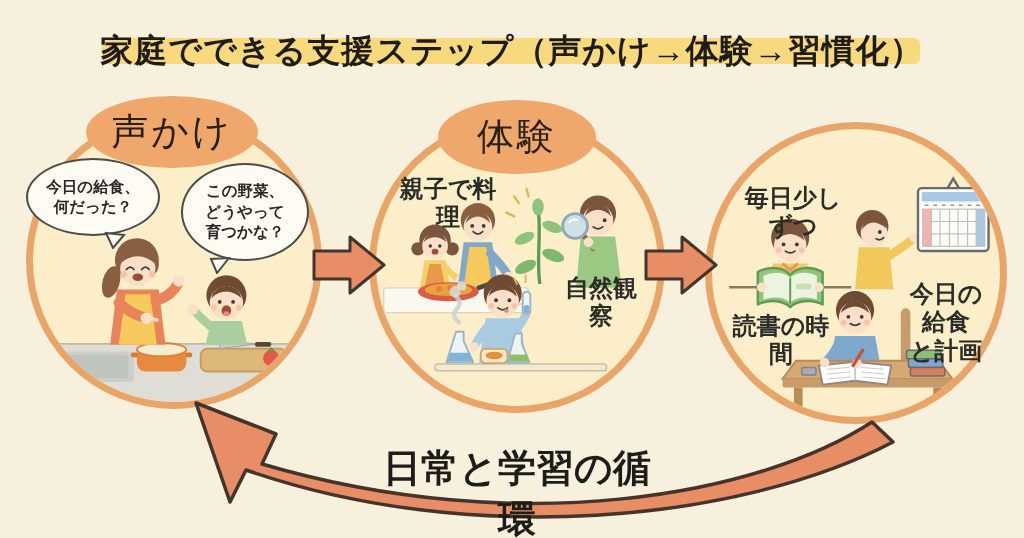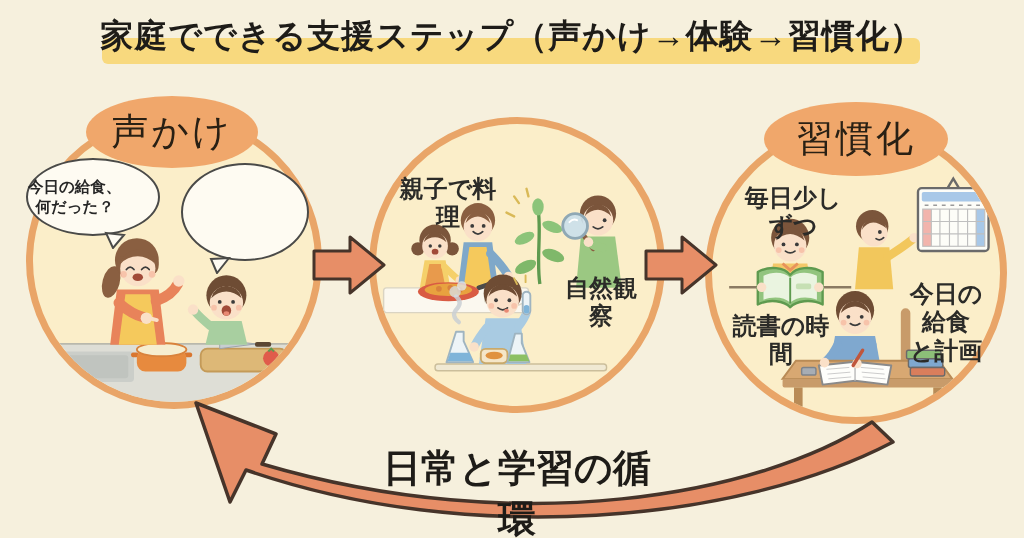--- a/index.html
+++ b/index.html
@@ -1,36 +1,36 @@
 <!DOCTYPE html>
 <html><head>
 <meta charset="utf-8">
 <style>
   html,body{margin:0;padding:0;background:#F6F0DD;}
   .canvas{position:relative;width:1024px;height:538px;margin:0 auto;background:#F6F0DD;
     font-family:"Liberation Sans","DejaVu Sans",sans-serif;color:#22201C;overflow:hidden;}
   
   .title-wrap{position:absolute;left:0;top:14px;width:1024px;height:64px;text-align:center;}
   .title-highlight{position:absolute;left:102px;top:24px;width:818px;height:26px;background:#F8D97E;border-radius:6px;}
-  .page-title{position:relative;margin:0;font-size:33px;font-weight:700;letter-spacing:1px;line-height:44px;color:#1E1C18;}
+  .page-title{position:relative;margin:15px;font-size:33px;font-weight:700;letter-spacing:1px;line-height:44px;color:#1E1C18;}
   
   .circle{position:absolute;border-radius:50%;background:#FBEEC9;border:7px solid #E9A568;box-sizing:border-box;overflow:hidden;}
   .c1{left:26px;top:113px;width:296px;height:296px;}
   .c2{left:369px;top:117px;width:296px;height:296px;}
   .c3{left:705px;top:122px;width:302px;height:302px;}
   .circle svg{position:absolute;left:0;top:0;width:100%;height:100%;}
   
   .step-badge{position:absolute;border-radius:50%;background:#F0A76B;display:flex;align-items:center;justify-content:center;
     font-weight:400;color:#292014;z-index:5;letter-spacing:3px;}
   .l1{left:86px;top:96px;width:172px;height:72px;font-size:37px;}
   .l2{left:438px;top:100px;width:158px;height:74px;font-size:37px;}
   .l3{left:764px;top:102px;width:184px;height:74px;font-size:37px;}
   
   .bubble{position:absolute;background:#FEFBF2;border:2.5px solid #4A4A48;border-radius:50%;
-    display:flex;align-items:center;justify-content:flex-start;text-align:center;z-index:6;}
+    display:flex;align-items:center;justify-content:center;text-align:center;z-index:6;}
   .bubble span{white-space:pre-line;font-weight:700;font-size:15.5px;line-height:1.32;color:#262626;}
   .b1{left:26px;top:158px;width:130px;height:74px;}
   .b2{left:181px;top:163px;width:124px;height:94px;}
   .bubble .tail{position:absolute;}
   .b1 .tail{left:76px;bottom:-15px;}
   .b2 .tail{left:26px;bottom:-15px;}
   
   .tag{position:absolute;font-weight:700;font-size:24px;line-height:1.18;color:#2B2B28;
     text-align:center;white-space:pre-line;z-index:6;}
   .t-cook{left:398px;top:175px;width:100px;}
@@ -315,30 +315,33 @@
         <g stroke="#6A6A6A" stroke-width="1.5">
           <rect x="204" y="232" width="36" height="9" rx="2" fill="#8CBF78"></rect>
           <rect x="206" y="241" width="36" height="9" rx="2" fill="#7FA8CF"></rect>
           <rect x="208" y="250" width="36" height="9" rx="2" fill="#D97E5C"></rect>
         </g>
       </g>
     </svg>
   </div>
 
   <div class="step-badge l1">声かけ</div>
-  <div class="step-badge l3">習慣化</div>
+  <div class="step-badge l2">体験</div>
 
   <div class="bubble b1">
     <span>今日の給食、
 何だった？</span>
     <svg class="tail" width="22" height="18">
         <path d="M2,2 L20,4 L9,17 Z" fill="#FEFBF2" stroke="#4A4A48" stroke-width="2"></path>
       </svg>
   </div>
   <div class="bubble b2">
+    <span>この野菜、
+どうやって
+育つかな？</span>
     <svg class="tail" width="22" height="18">
         <path d="M2,3 L20,2 L8,17 Z" fill="#FEFBF2" stroke="#4A4A48" stroke-width="2"></path>
       </svg>
   </div>
 
   <div class="tag t-cook">親子で料理</div>
   <div class="tag t-nature">自然観察</div>
   <div class="tag u-daily">毎日少しずつ</div>
   <div class="tag u-read">読書の時間</div>
   <div class="tag u-plan">今日の給食

